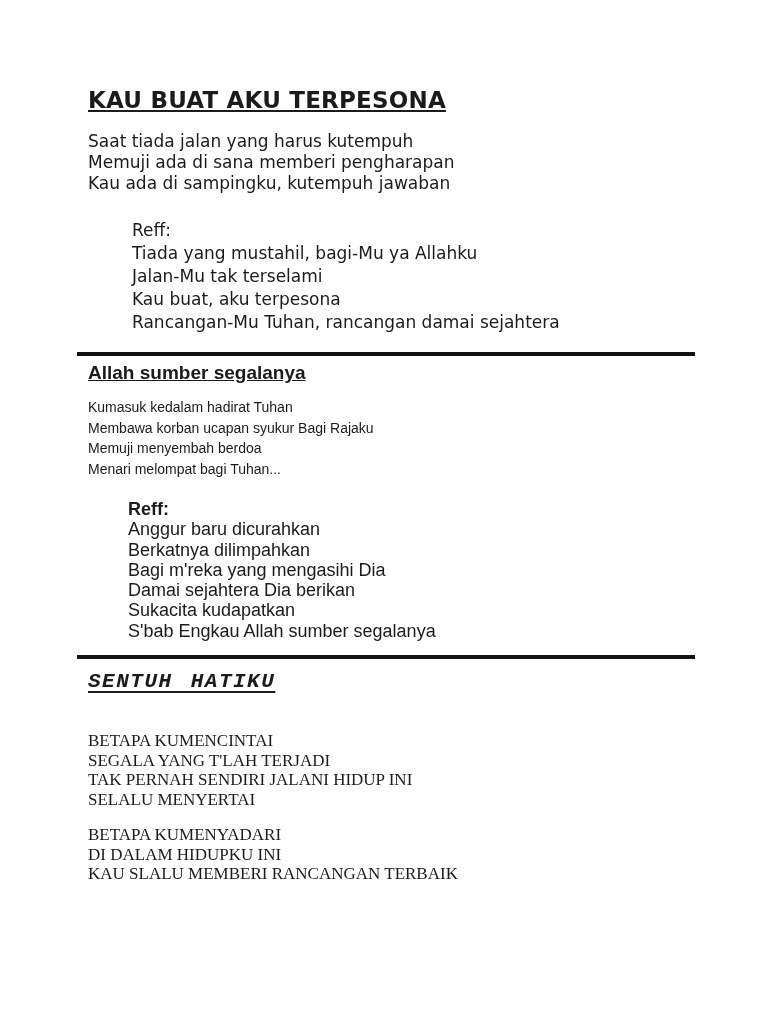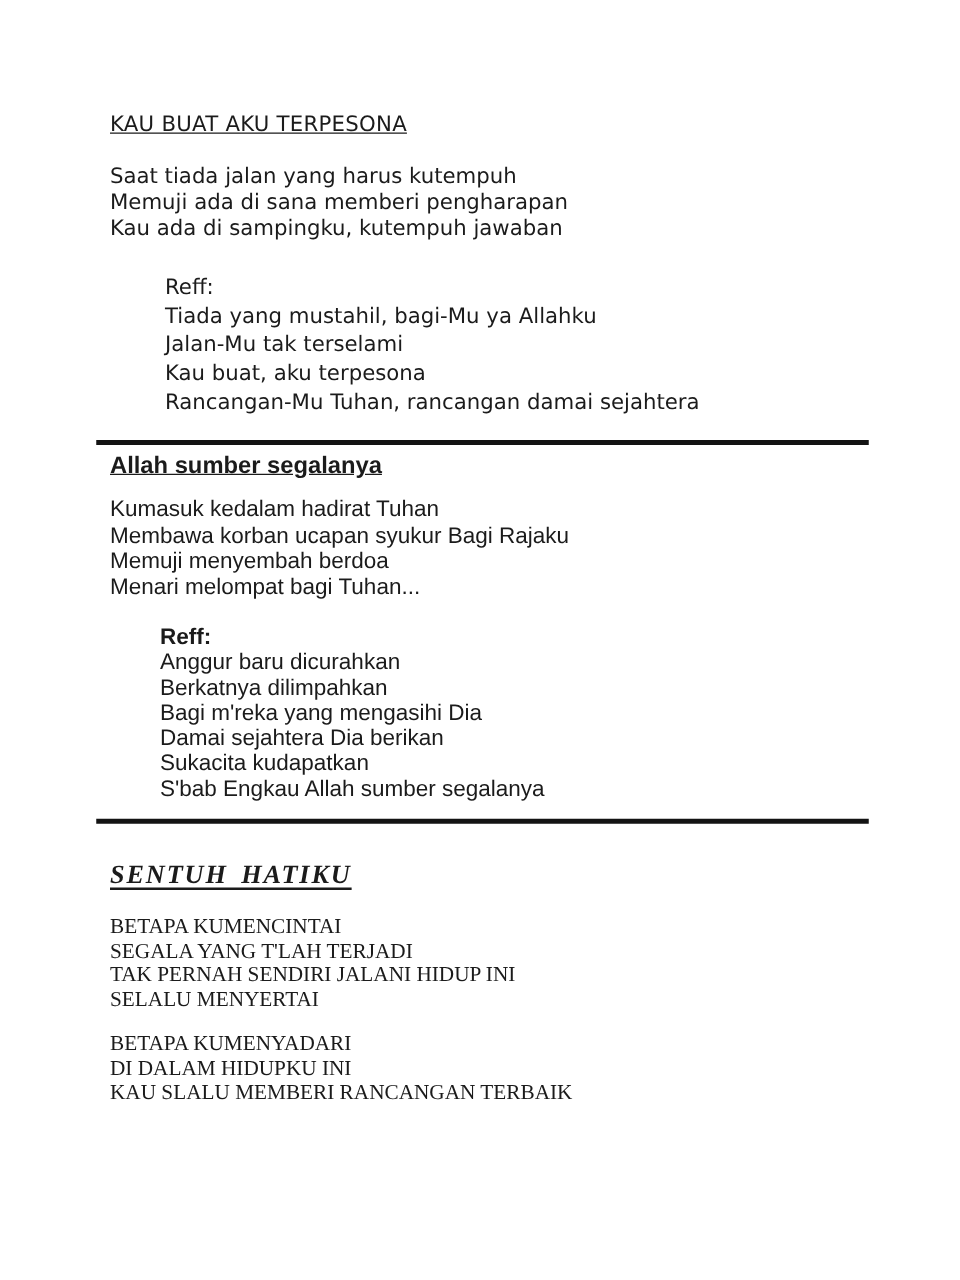--- a/index.html
+++ b/index.html
@@ -14,24 +14,25 @@
     background: #ffffff;
     overflow: hidden;
     color: #1b1b1b;
   }
   .abs { position: absolute; }
 
   
   .song1-title {
     left: 88px; top: 91px;
     font-family: "DejaVu Sans", sans-serif;
-    font-size: 17px; line-height: 19px;
+    font-size: 23px; line-height: 19px;
     text-decoration: underline;
     letter-spacing: 0.2px;
     white-space: nowrap;
+    font-weight: bold;
   }
   .song1-verse {
     left: 88px; top: 131px;
     font-family: "DejaVu Sans", sans-serif;
     font-size: 17px; line-height: 21px;
     white-space: nowrap;
   }
   .song1-reff {
     left: 132px; top: 219px;
     font-family: "DejaVu Sans", sans-serif;
@@ -52,35 +53,35 @@
     left: 88px; top: 362px;
     font-family: "Liberation Sans", sans-serif;
     font-weight: bold;
     font-size: 19px; line-height: 21px;
     text-decoration: underline;
     white-space: nowrap;
   }
   .song2-verse {
     left: 88px; top: 397px;
     font-family: "Liberation Sans", sans-serif;
-    font-size: 18px; line-height: 20.5px;
+    font-size: 14px; line-height: 20.5px;
     white-space: nowrap;
   }
   .song2-reff {
     left: 128px; top: 499px;
     font-family: "Liberation Sans", sans-serif;
     font-size: 18px; line-height: 20.3px;
     white-space: nowrap;
   }
   .song2-reff .reff-label { font-weight: bold; }
 
   
   .song3-title {
-    left: 88px; top: 687px;
-    font-family: Liberation Serif, serif;
+    left: 88px; top: 670px;
+    font-family: Liberation Mono, monospace;
     font-style: italic;
     font-weight: bold;
     font-size: 21px; line-height: 24px;
     letter-spacing: 1.5px;
     word-spacing: 4px;
     text-decoration: underline;
     text-underline-offset: 4px;
     white-space: nowrap;
   }
   .song3-stanza {

